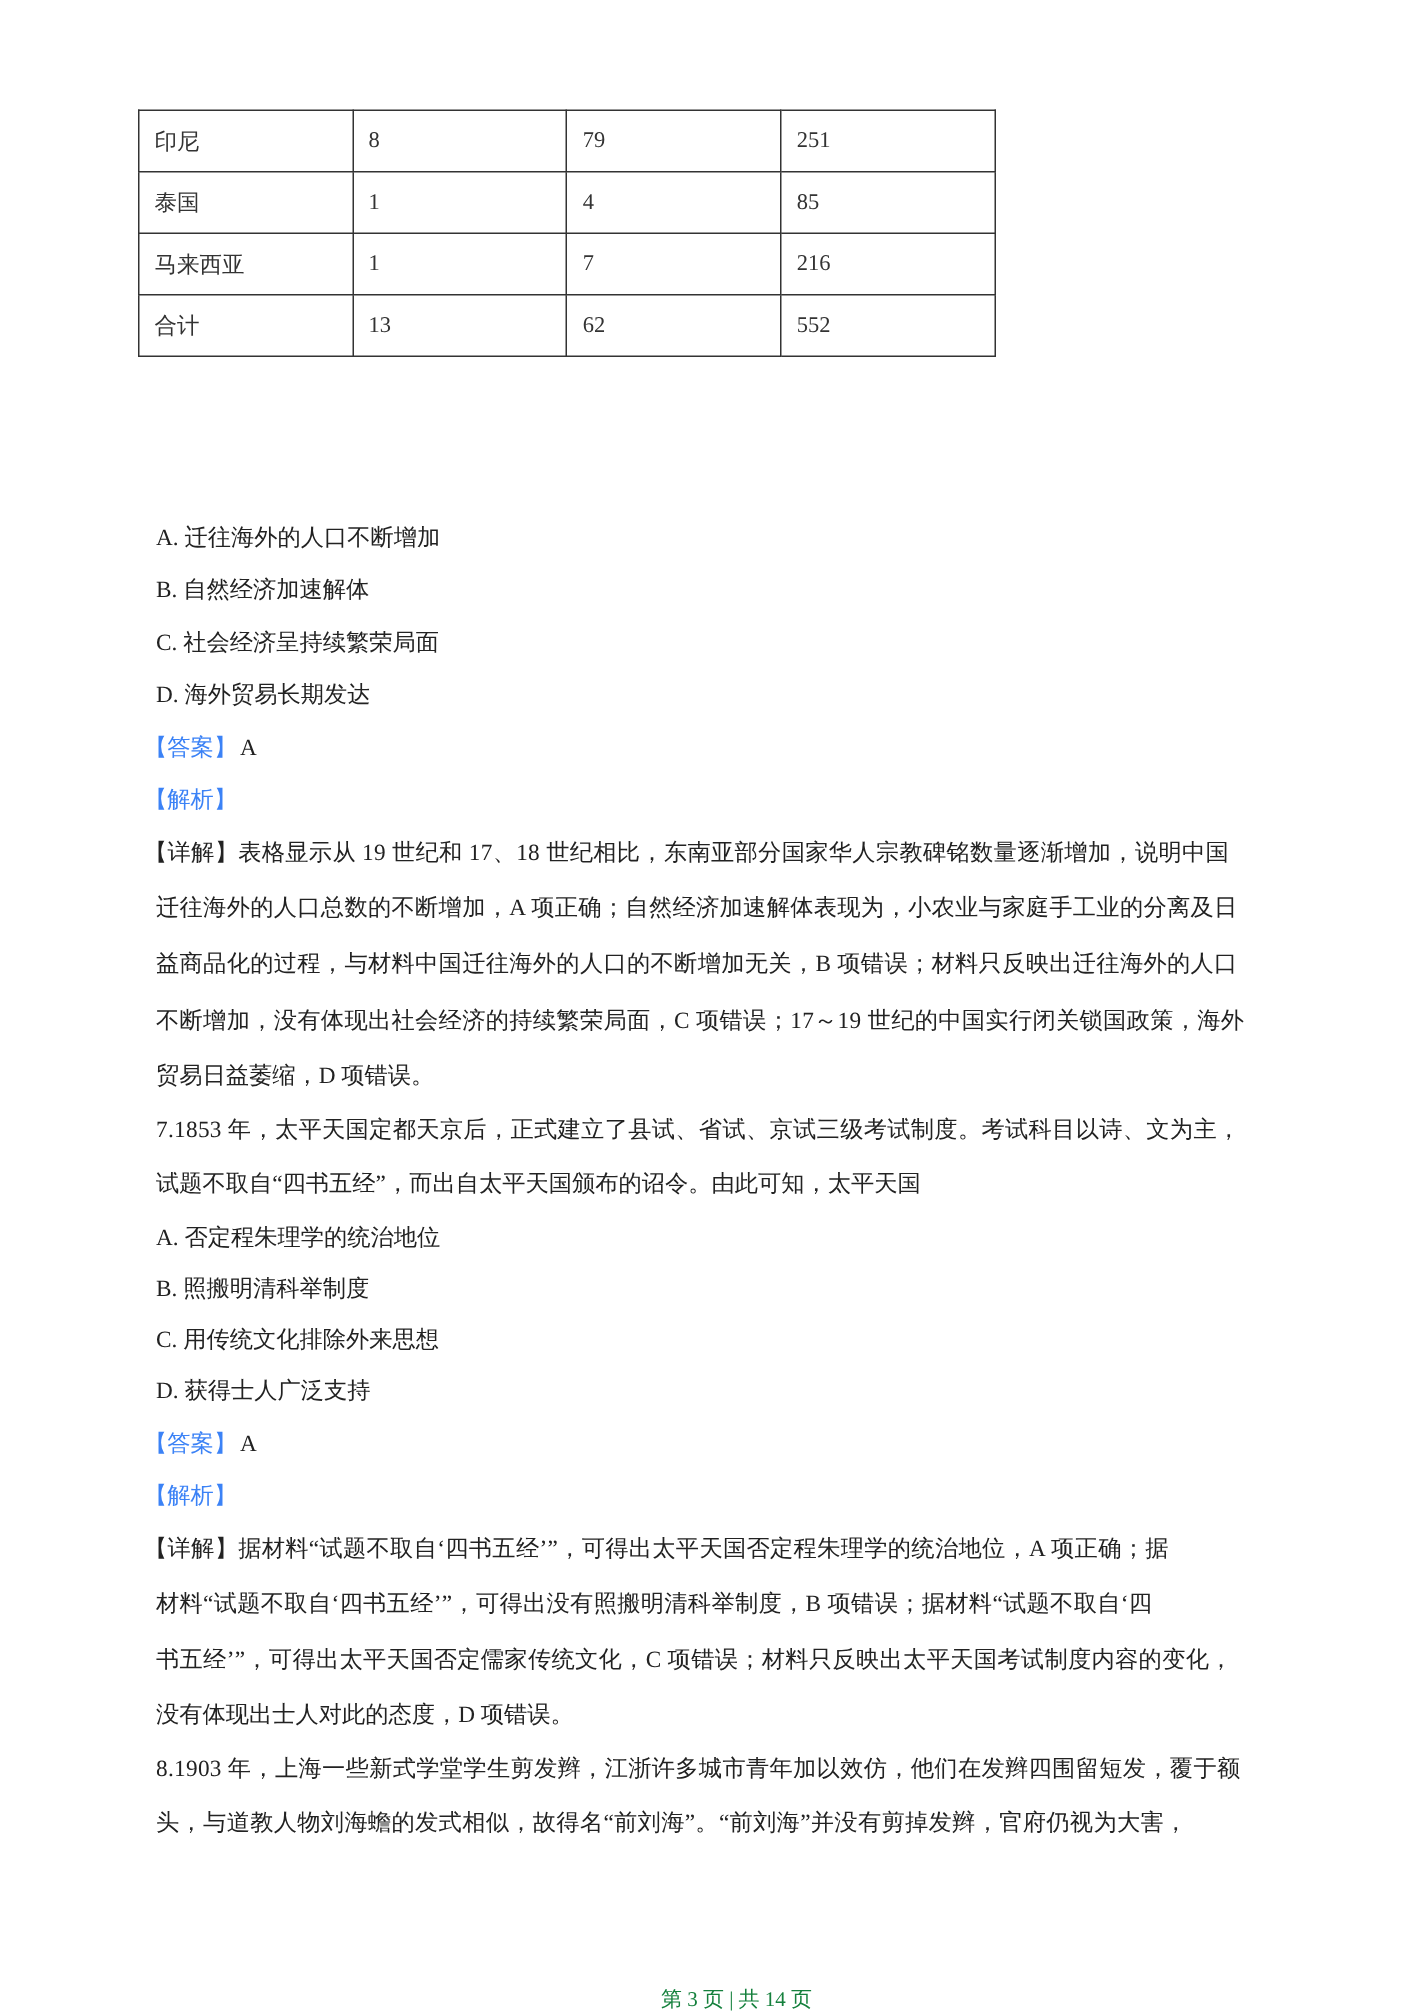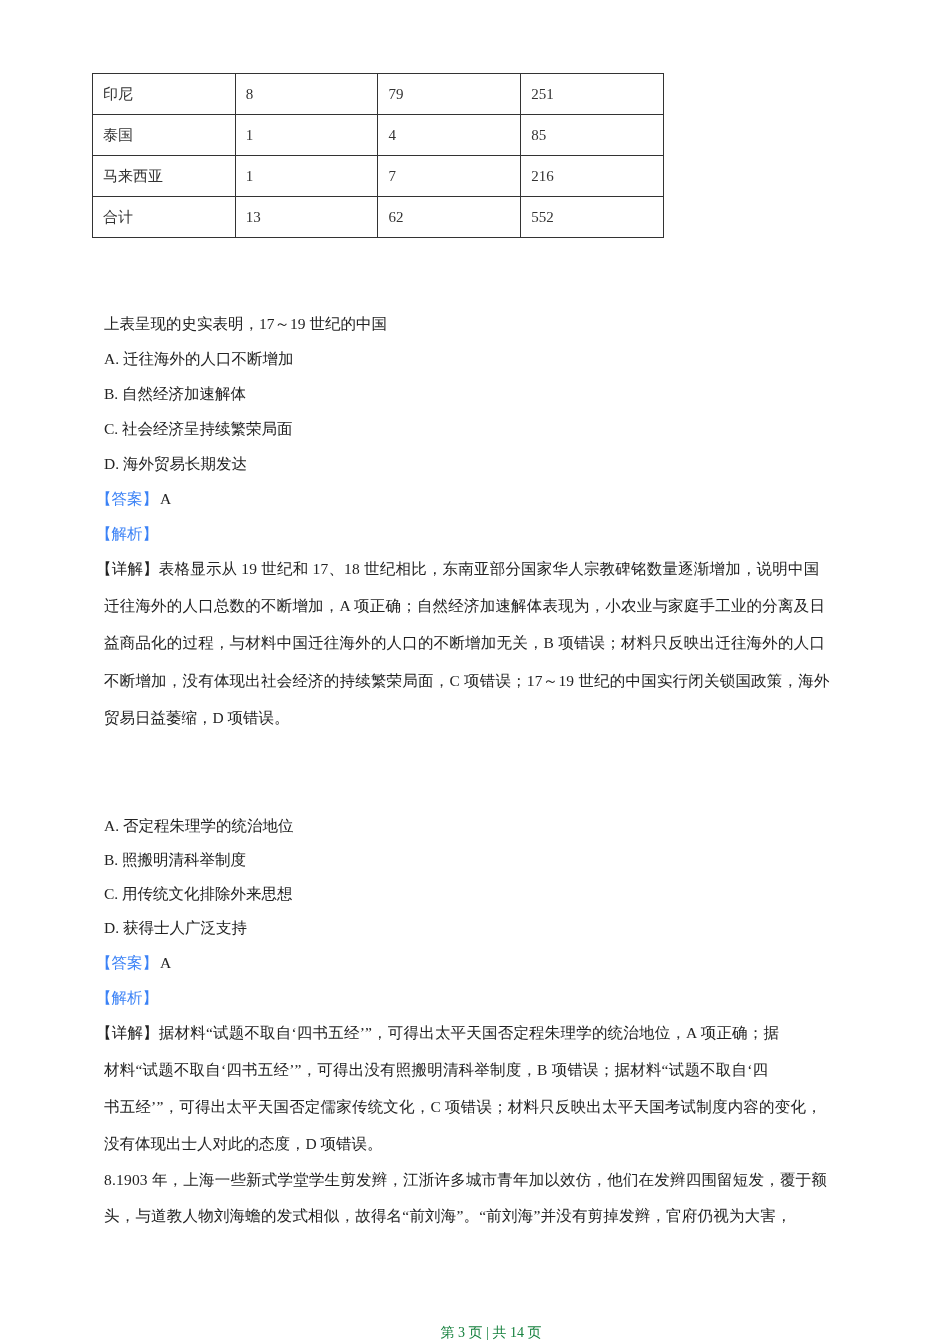--- a/index.html
+++ b/index.html
@@ -50,37 +50,38 @@
       </tr>
       <tr>
         <td>合计</td>
         <td>13</td>
         <td>62</td>
         <td>552</td>
       </tr>
     </tbody>
   </table>
 
-  <div class="line" style="top:314px">上表呈现的史实表明，17～19 世纪的中国</div>
   <div class="line" style="top:349px">A. 迁往海外的人口不断增加</div>
   <div class="line" style="top:384px">B. 自然经济加速解体</div>
   <div class="line" style="top:419px">C. 社会经济呈持续繁荣局面</div>
   <div class="line" style="top:454px">D. 海外贸易长期发达</div>
   <div class="line" style="top:489px;left:80px">
     <span class="tag">【答案】</span><span class="ans-val">A</span>
   </div>
   <div class="line" style="top:524px;left:80px">
     <span class="tag">【解析】</span>
   </div>
   <div class="line wide" style="top:559px;left:80px">【详解】表格显示从 19 世纪和 17、18 世纪相比，东南亚部分国家华人宗教碑铭数量逐渐增加，说明中国</div>
   <div class="line wide" style="top:596px;left:88px">迁往海外的人口总数的不断增加，A 项正确；自然经济加速解体表现为，小农业与家庭手工业的分离及日</div>
   <div class="line wide" style="top:633px;left:88px">益商品化的过程，与材料中国迁往海外的人口的不断增加无关，B 项错误；材料只反映出迁往海外的人口</div>
   <div class="line wide" style="top:671px;left:88px">不断增加，没有体现出社会经济的持续繁荣局面，C 项错误；17～19 世纪的中国实行闭关锁国政策，海外</div>
   <div class="line" style="top:708px;left:88px">贸易日益萎缩，D 项错误。</div>
 
+  <div class="line wide" style="top:744px">7.1853 年，太平天国定都天京后，正式建立了县试、省试、京试三级考试制度。考试科目以诗、文为主，</div>
+  <div class="line" style="top:780px">试题不取自“四书五经”，而出自太平天国颁布的诏令。由此可知，太平天国</div>
   <div class="line" style="top:816px">A.  否定程朱理学的统治地位</div>
   <div class="line" style="top:850px">B.  照搬明清科举制度</div>
   <div class="line" style="top:884px">C.  用传统文化排除外来思想</div>
   <div class="line" style="top:918px">D.  获得士人广泛支持</div>
   <div class="line" style="top:953px;left:80px">
     <span class="tag">【答案】</span><span class="ans-val">A</span>
   </div>
   <div class="line" style="top:988px;left:80px">
     <span class="tag">【解析】</span>
   </div>

